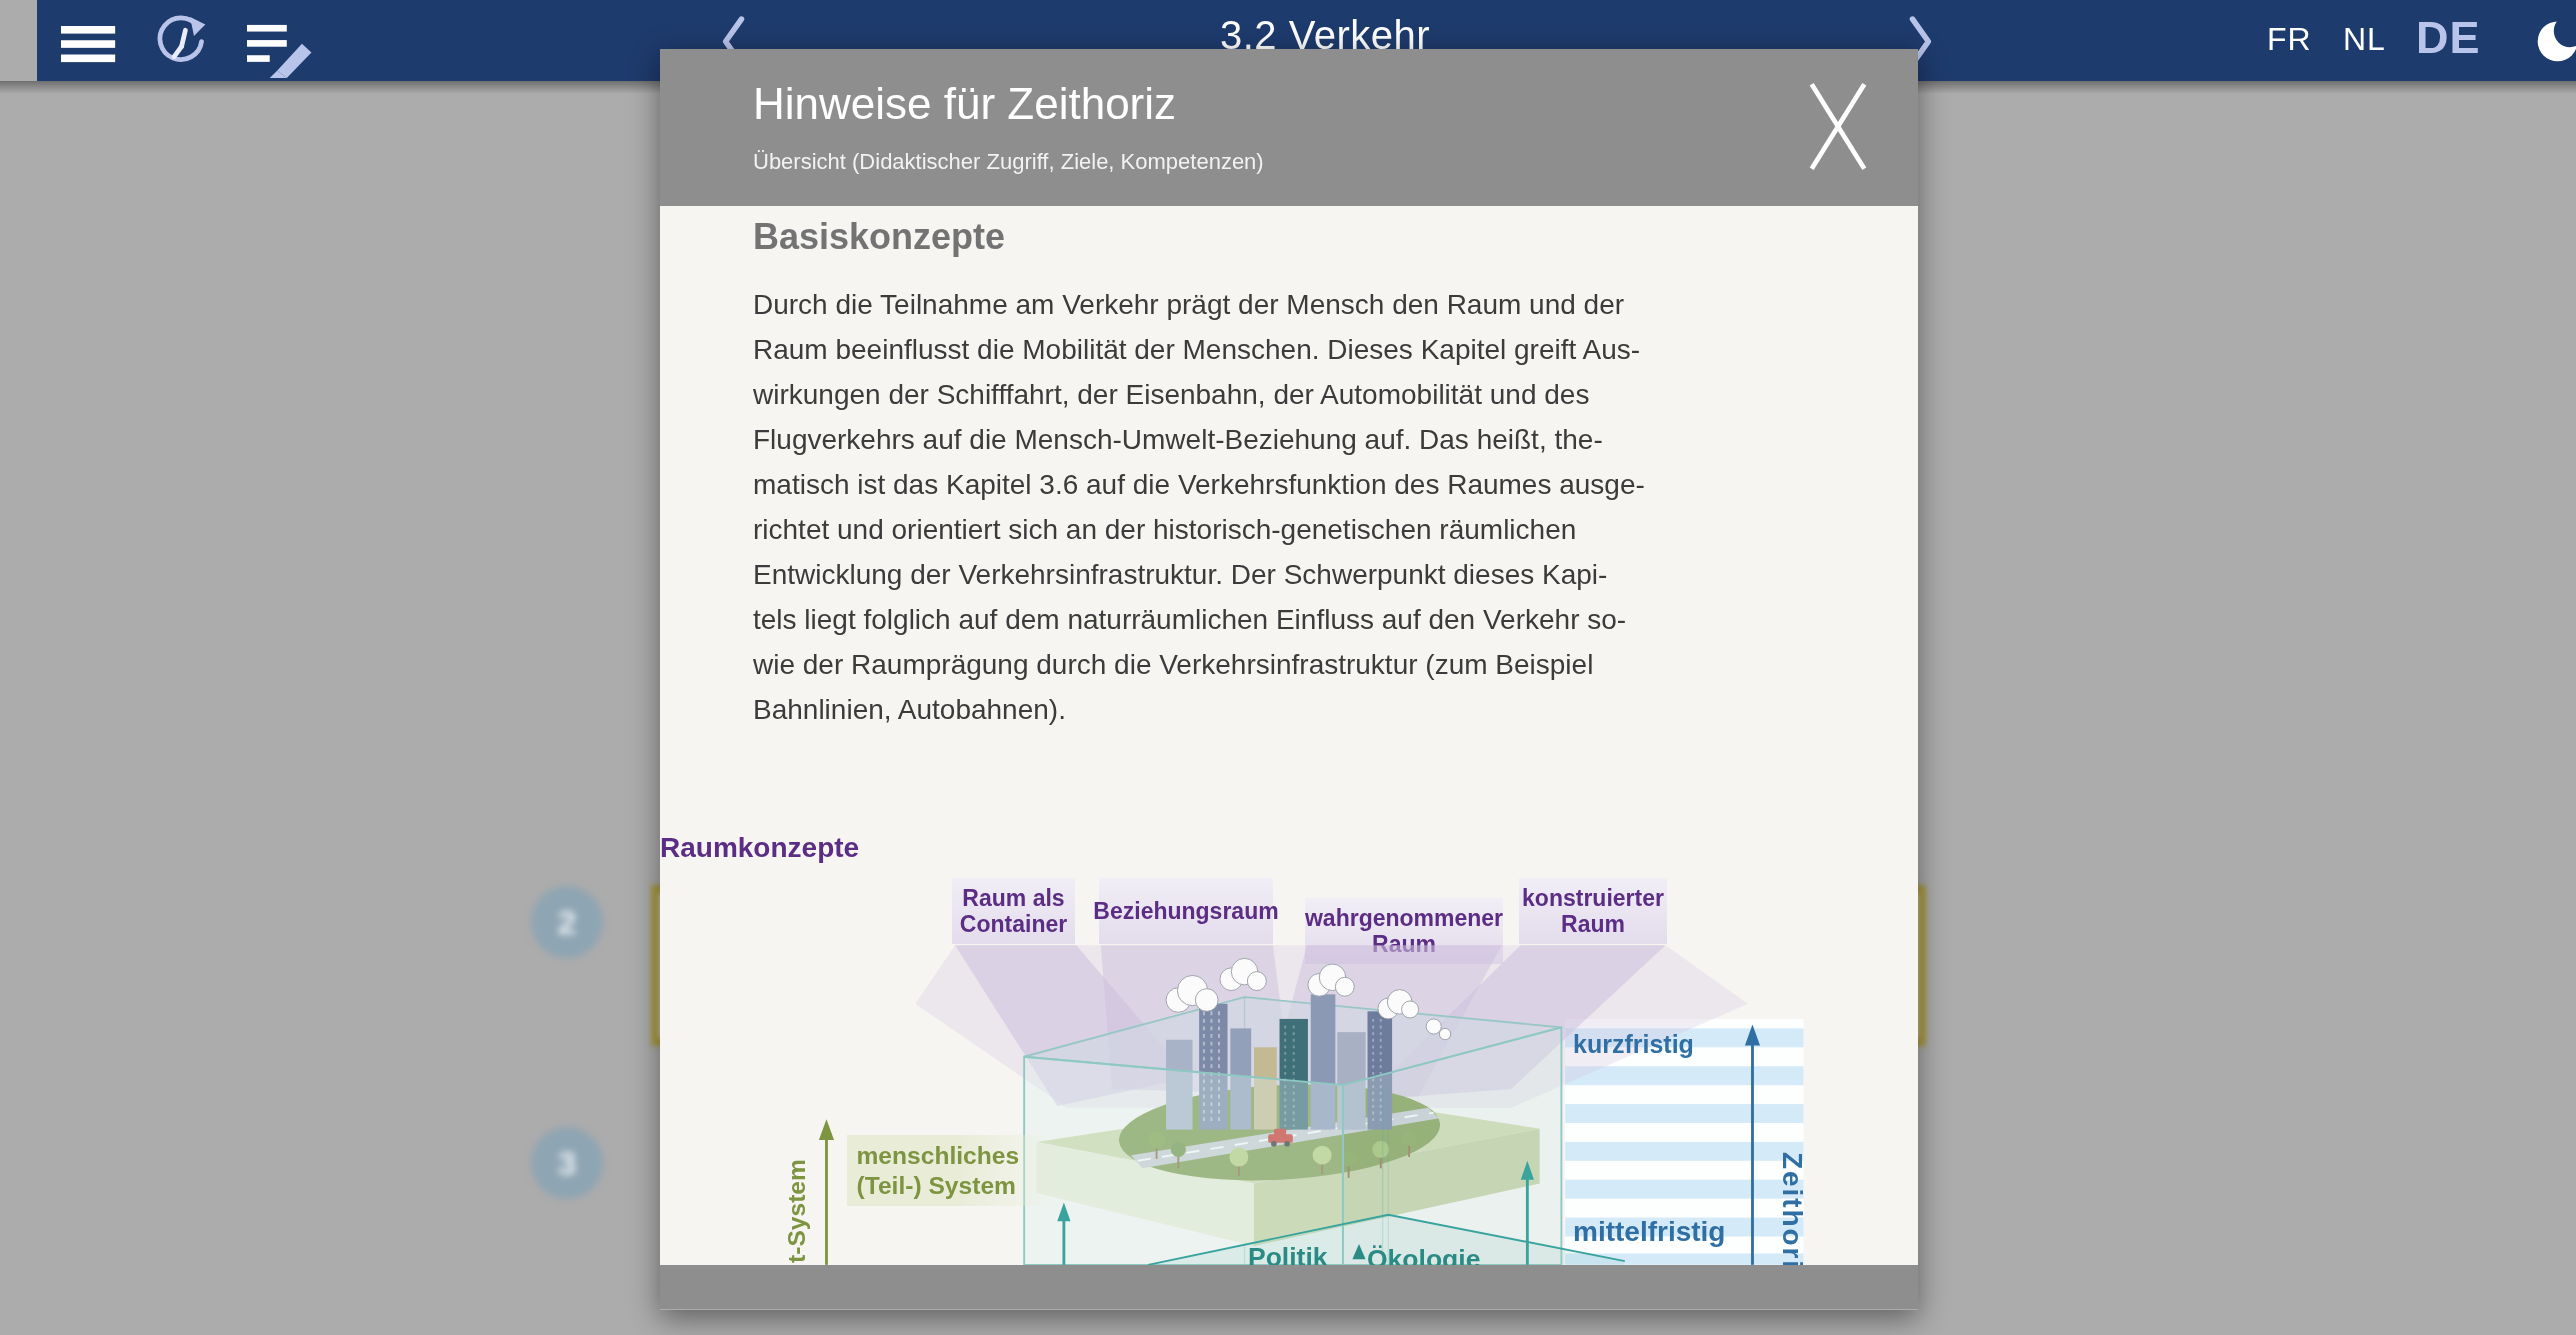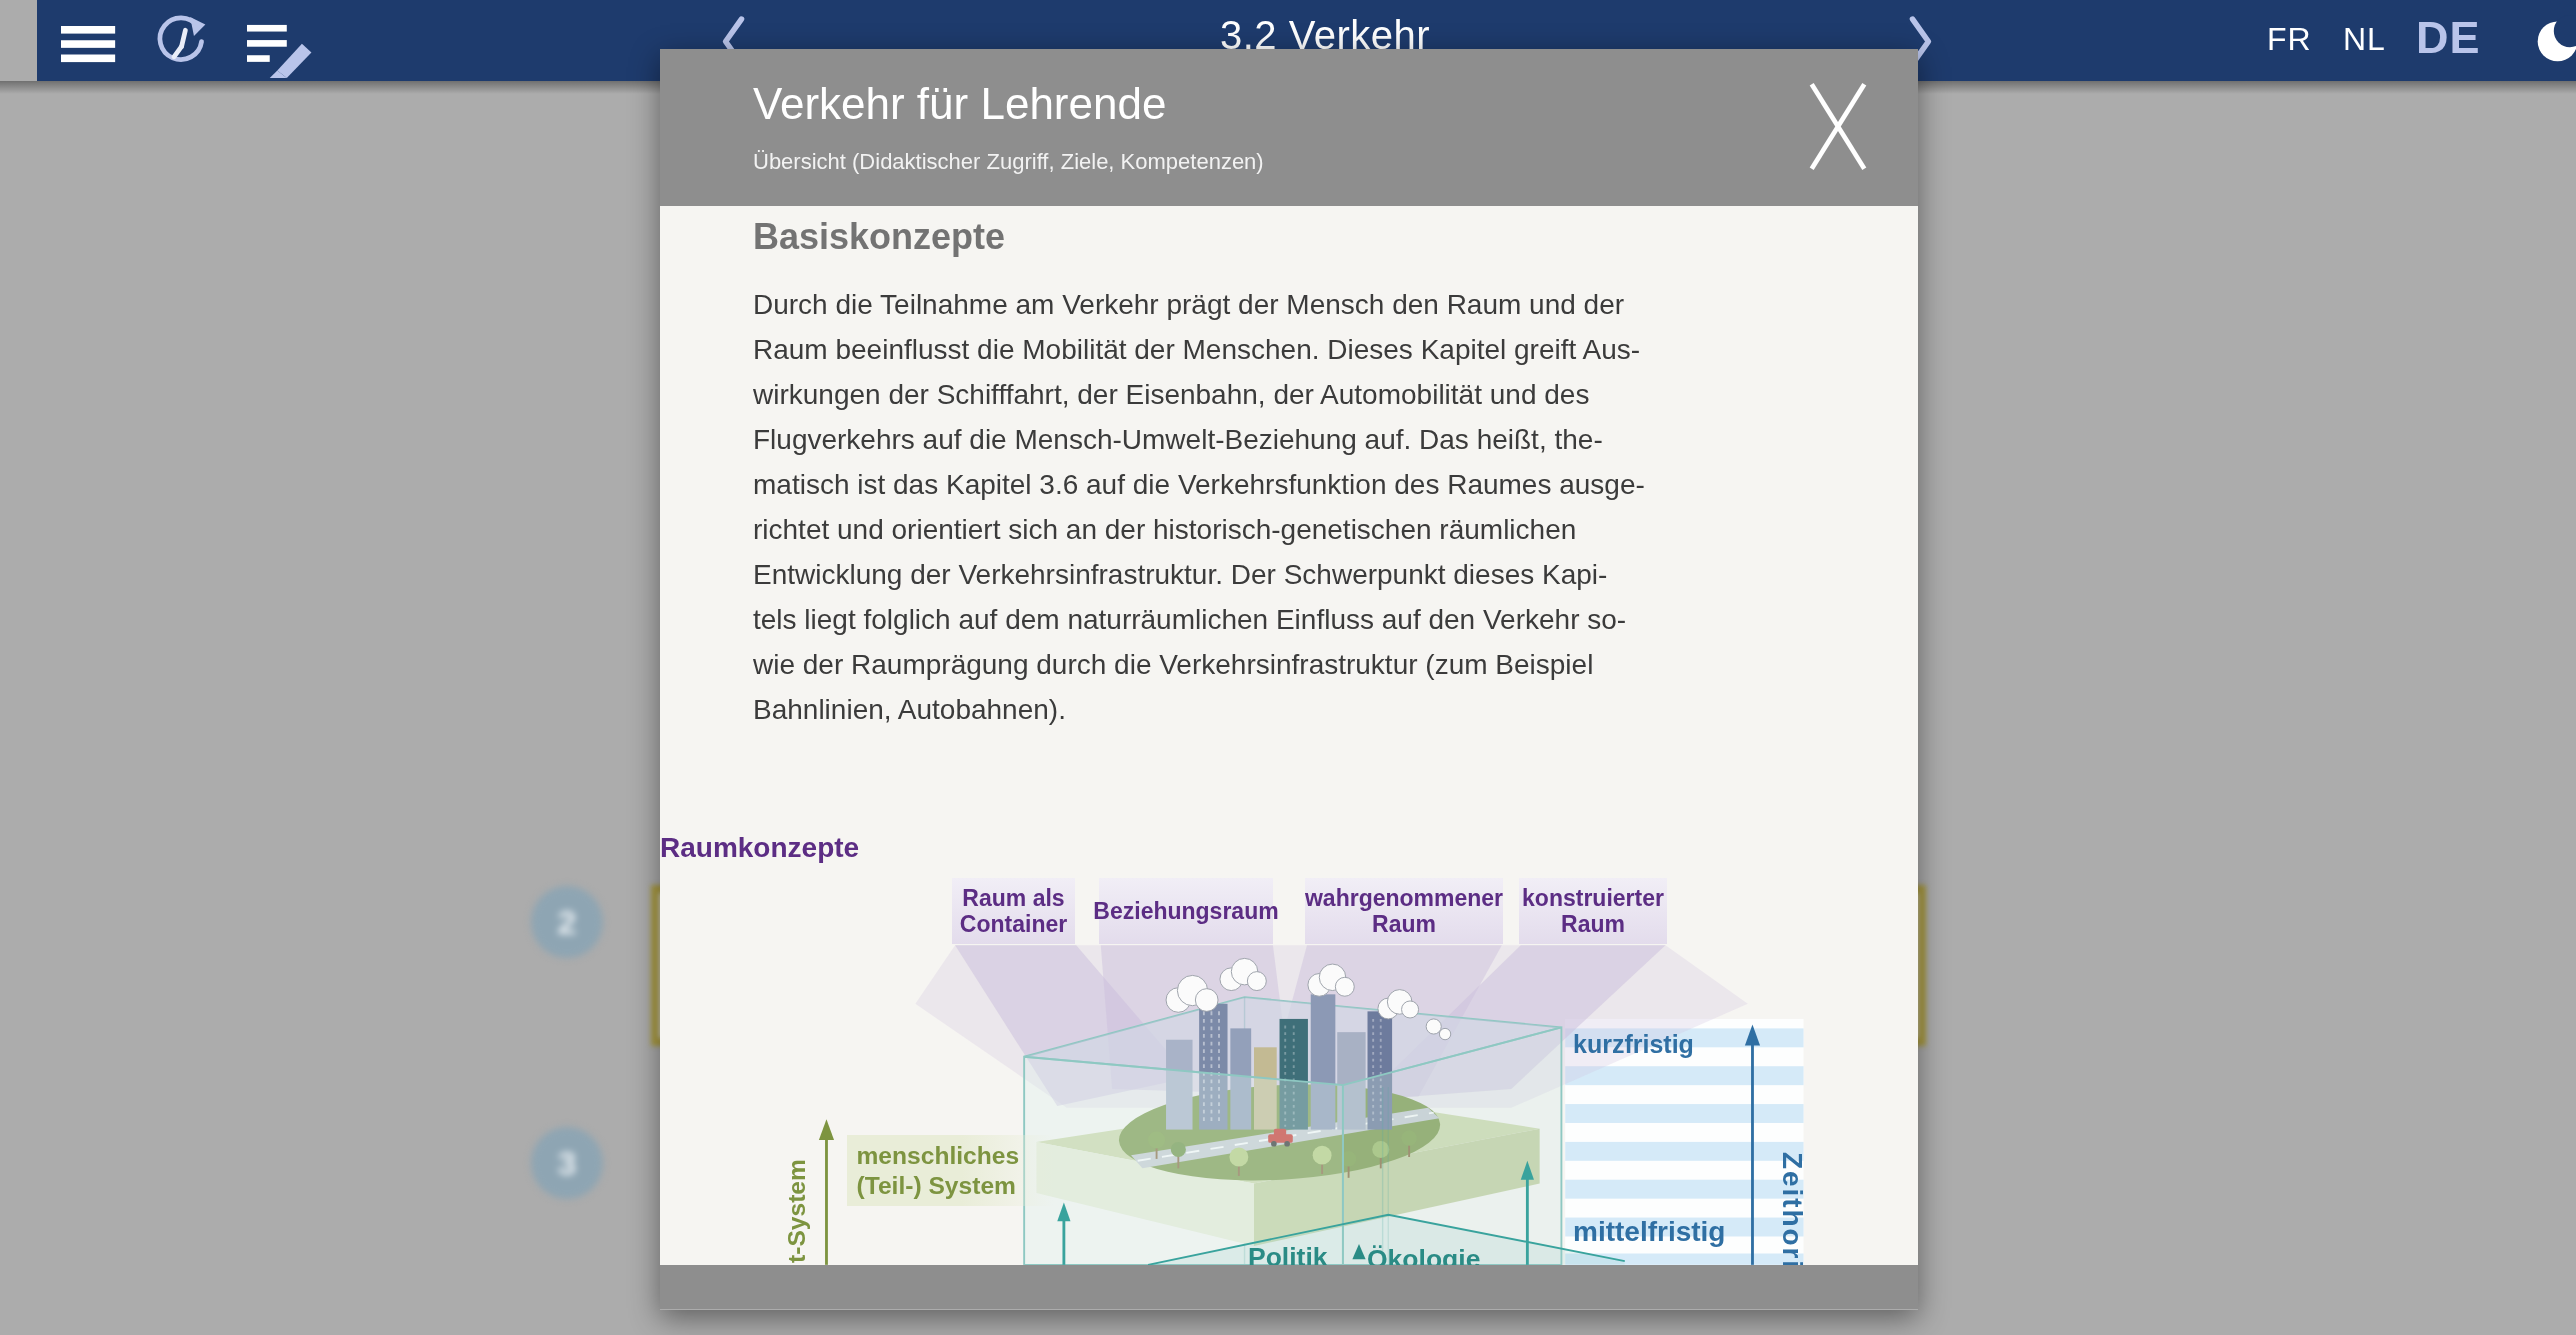--- a/index.html
+++ b/index.html
@@ -106,21 +106,21 @@
     <div class="lang active" style="left:2379px;">DE</div>
 
     <svg class="tb-icon" style="left:2495px;top:13.2px;" width="55" height="55" viewBox="0 0 58 58">
       <circle cx="27" cy="30" r="21" fill="#fff"></circle>
       <circle cx="40" cy="19" r="17" fill="#1e3b6d"></circle>
     </svg>
   </div>
 
   <div class="modal">
     <div class="modal-header">
-      <div class="modal-title">Verkehr für Lehrende</div>
+      <div class="modal-title">Hinweise für Zeithoriz</div>
       <div class="modal-subtitle">Übersicht (Didaktischer Zugriff, Ziele, Kompetenzen)</div>
       <svg class="modal-close" viewBox="0 0 66 100">
         <line x1="5" y1="5" x2="61" y2="95" stroke="#fff" stroke-width="5"></line>
         <line x1="61" y1="5" x2="5" y2="95" stroke="#fff" stroke-width="5"></line>
       </svg>
     </div>
 
     <div class="modal-body">
       <div class="body-heading">Basiskonzepte</div>
       <div class="body-paragraph">Durch die Teilnahme am Verkehr prägt der Mensch den Raum und der
@@ -133,21 +133,21 @@
 tels liegt folglich auf dem naturräumlichen Einfluss auf den Verkehr so-
 wie der Raumprägung durch die Verkehrsinfrastruktur (zum Beispiel
 Bahnlinien, Autobahnen).</div>
 
       <div class="diagram">
         <div class="diag-title">Raumkonzepte</div>
 
         <div class="concept-box" style="left:292px;width:123px;">Raum als
 Container</div>
         <div class="concept-box" style="left:439px;width:174px;">Beziehungsraum</div>
-        <div class="concept-box" style="left:645px;width:198px;">wahrgenommener
+        <div class="concept-box" style="left:645px;width:198px;margin-top:20px;">wahrgenommener
 Raum</div>
         <div class="concept-box" style="left:859px;width:148px;">konstruierter
 Raum</div>
 
         <svg class="diag-svg" width="1258" height="320" viewBox="0 0 1330 338">
 
           <rect x="957" y="78" width="252" height="260" fill="#fdfefe"></rect>
           <g fill="#d5eaf8">
             <rect x="957" y="88" width="252" height="20"></rect>
             <rect x="957" y="128" width="252" height="20"></rect>

